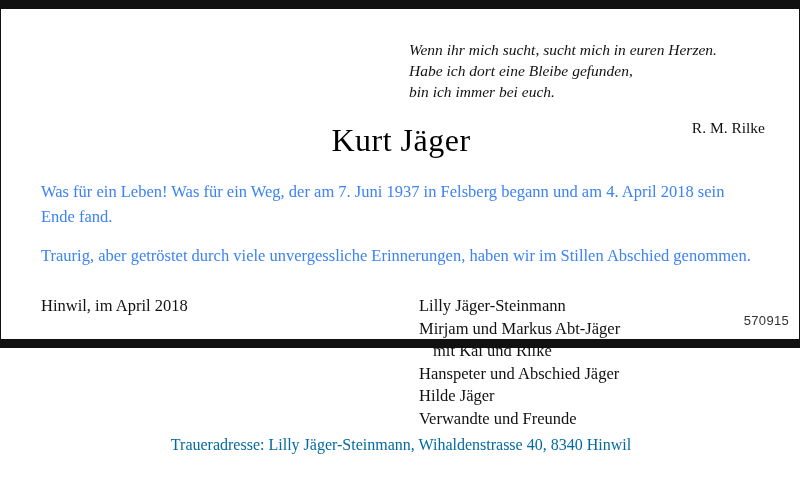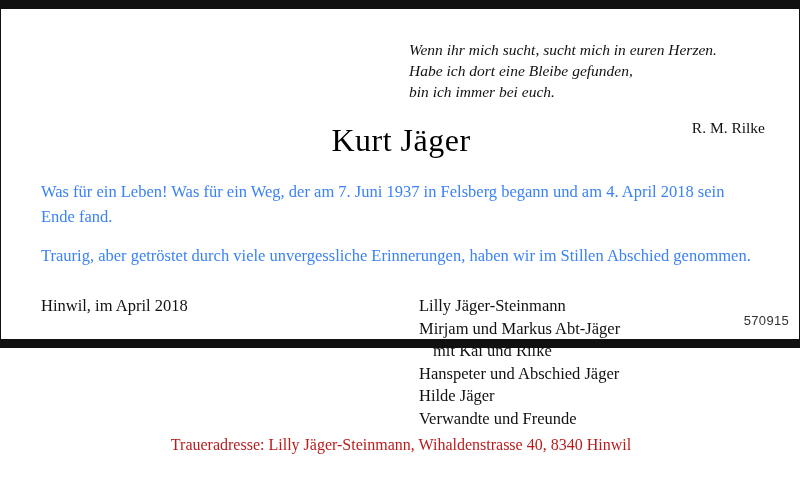--- a/index.html
+++ b/index.html
@@ -90,21 +90,21 @@
   .family-line { white-space: nowrap; }
   .family-line.indent { padding-left: 14px; }
 
   .address-line {
     position: absolute;
     top: 427px;
     left: 0;
     width: 800px;
     text-align: center;
     font-size: 16px;
-    color: #b91c1c;
+    color: #0369a1;
   }
 
   .ref-number {
     position: absolute;
     right: 10px;
     bottom: 11px;
     font-family: "Liberation Sans", sans-serif;
     font-size: 13px;
     color: #333333;
     letter-spacing: 0.3px;

